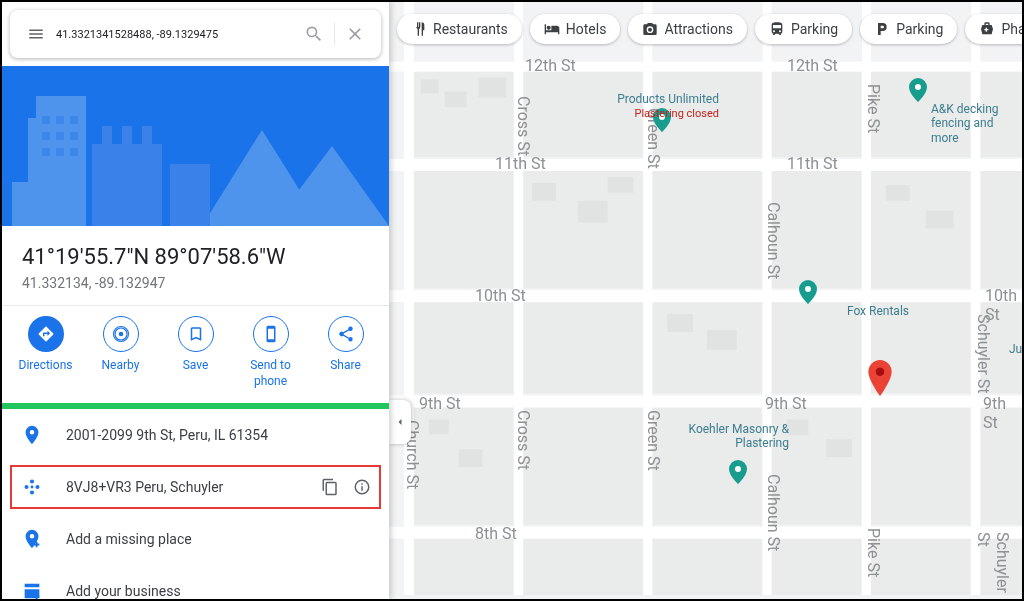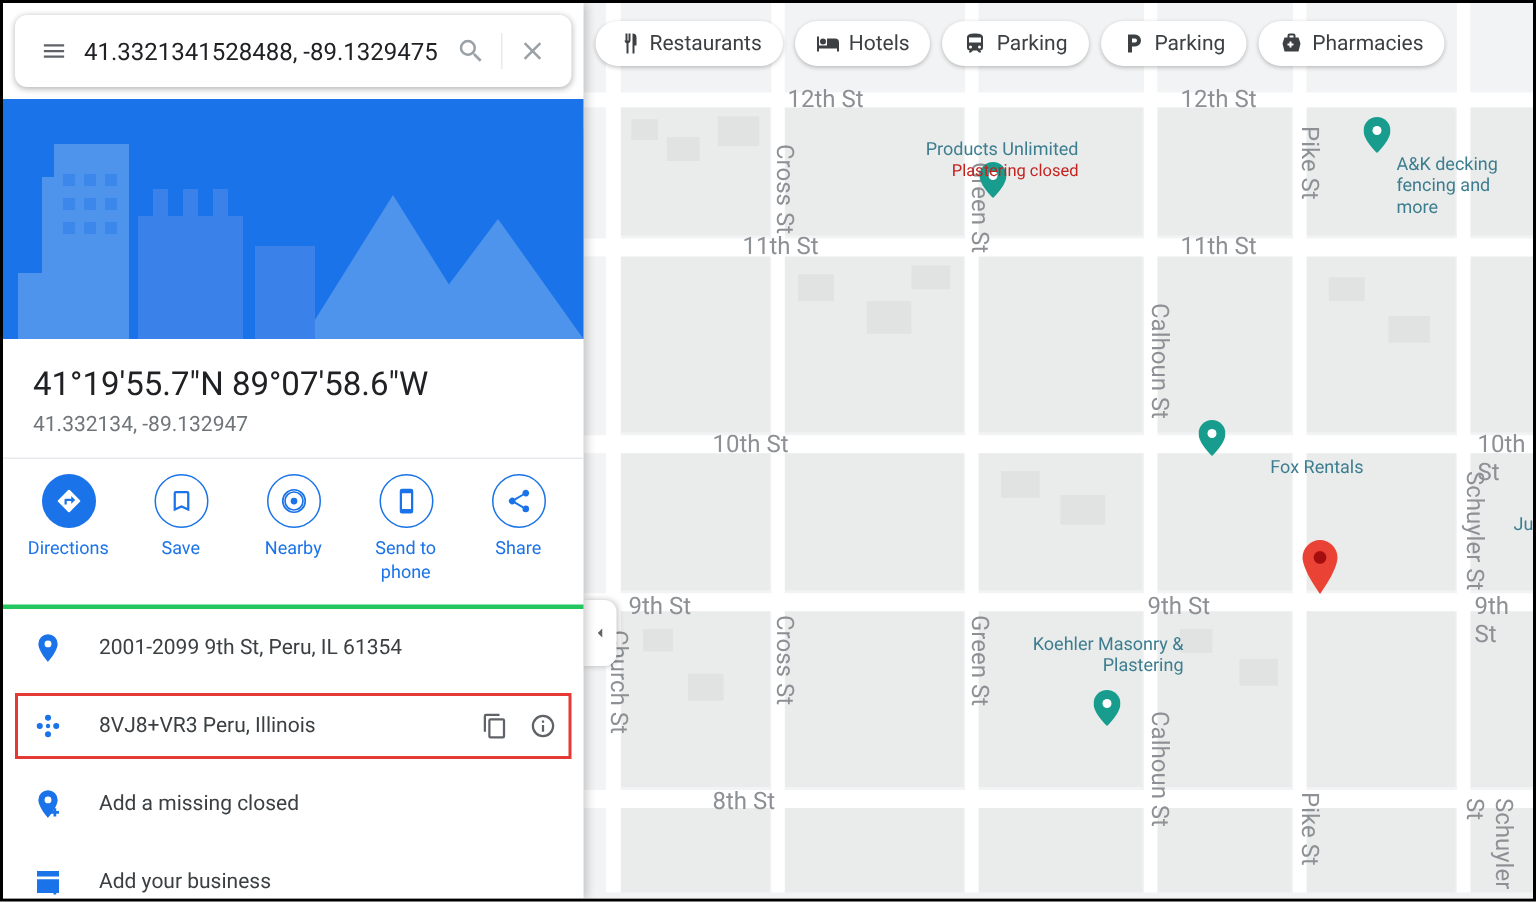--- a/index.html
+++ b/index.html
@@ -5,33 +5,33 @@
 * { box-sizing: border-box; margin: 0; padding: 0; font-family: Roboto, Arial, sans-serif; }
 body { width: 1024px; height: 601px; overflow: hidden; position: relative; background: #fff; border: 2px solid #000; }
 
 .app { display: flex; width: 100%; height: 100%; }
 
 .sidebar { width: 387px; height: 100%; background: #fff; box-shadow: 2px 0 6px rgba(0,0,0,.2); z-index: 10; display: flex; flex-direction: column; }
 
 .search-bar { display: flex; align-items: center; height: 48px; margin: 8px; background: #fff; border-radius: 8px; box-shadow: 0 1px 4px rgba(0,0,0,.3); padding: 0 6px; }
 .menu-btn { width: 40px; height: 40px; display: flex; align-items: center; justify-content: center; cursor: pointer; }
 .menu-btn svg { width: 18px; height: 18px; fill: #5f6368; }
-.search-input { flex: 1; border: none; font-size: 16px; outline: none; color: #202124; }
+.search-input { flex: 1; border: none; font-size: 11px; outline: none; color: #202124; }
 .search-icon-btn, .clear-btn { width: 40px; height: 40px; display: flex; align-items: center; justify-content: center; cursor: pointer; }
 .search-icon-btn svg, .clear-btn svg { width: 20px; height: 20px; fill: #9aa0a6; }
 .sep { width: 1px; height: 24px; background: #e8eaed; }
 
 .hero { height: 160px; background: #1a73e8; position: relative; overflow: hidden; }
 .skyline { position: absolute; bottom: 0; left: 0; right: 0; height: 140px; }
 
 .coord-block { padding: 18px 20px 14px; border-bottom: 1px solid #e8eaed; }
 .dms { font-size: 22px; color: #202124; font-weight: 400; }
 .decimal { font-size: 14px; color: #70757a; margin-top: 6px; }
 
-.actions { display: flex; justify-content: space-around; padding: 10px 6px 14px; border-bottom: 3px solid #22c55e; }
+.actions { display: flex; justify-content: space-around; padding: 10px 6px 14px; border-bottom: 6px solid #22c55e; }
 .action { display: flex; flex-direction: column; align-items: center; width: 68px; cursor: pointer; }
 .action-circle { width: 36px; height: 36px; border-radius: 50%; background: #fff; border: 1px solid #1a73e8; display: flex; align-items: center; justify-content: center; margin-bottom: 6px; }
 .action-circle.primary { background: #1a73e8; border: none; }
 .action-circle svg { width: 18px; height: 18px; fill: #1a73e8; }
 .action-circle.primary svg { fill: #fff; }
 .action-label { font-size: 12px; color: #1a73e8; text-align: center; line-height: 1.3; }
 
 .info-list { flex: 1; overflow-y: auto; }
 .info-row { display: flex; align-items: center; padding: 14px 18px; cursor: pointer; }
 .info-row.hl { outline: 2px solid #e53935; outline-offset: -4px; border-radius: 2px; margin: 2px 6px; padding: 12px 12px; }
@@ -129,33 +129,33 @@
         <div class="action-circle primary">
             <svg viewBox="0 0 24 24">
               <path d="M21.71 11.29l-9-9a1 1 0 00-1.42 0l-9 9a1 1 0 000 1.42l9 9a1 1 0 001.42 0l9-9a1 1 0 000-1.42zM14 14.5V12h-4v3H8v-4a1 1 0 011-1h5V7.5l3.5 3.5z"></path>
             </svg>
           </div>
         <div class="action-label">Directions</div>
       </div>
       <div class="action">
         <div class="action-circle">
             <svg viewBox="0 0 24 24">
-              <path d="M17 3H7a2 2 0 00-2 2v16l7-3 7 3V5a2 2 0 00-2-2zm0 15l-5-2.18L7 18V5h10z"></path>
-            </svg>
-          </div>
-        <div class="action-label">Save</div>
-      </div>
-      <div class="action">
-        <div class="action-circle">
-            <svg viewBox="0 0 24 24">
               <circle cx="12" cy="12" r="3"></circle>
               <path d="M12 2a10 10 0 1010 10A10 10 0 0012 2zm0 18a8 8 0 118-8 8 8 0 01-8 8z" fill="none" stroke="#1a73e8" stroke-width="1.5"></path>
             </svg>
           </div>
         <div class="action-label">Nearby</div>
+      </div>
+      <div class="action">
+        <div class="action-circle">
+            <svg viewBox="0 0 24 24">
+              <path d="M17 3H7a2 2 0 00-2 2v16l7-3 7 3V5a2 2 0 00-2-2zm0 15l-5-2.18L7 18V5h10z"></path>
+            </svg>
+          </div>
+        <div class="action-label">Save</div>
       </div>
       <div class="action">
         <div class="action-circle">
             <svg viewBox="0 0 24 24">
               <path d="M16 1H8a2 2 0 00-2 2v18a2 2 0 002 2h8a2 2 0 002-2V3a2 2 0 00-2-2zm0 18H8V5h8z"></path>
             </svg>
           </div>
         <div class="action-label">Send to phone</div>
       </div>
       <div class="action">
@@ -180,38 +180,38 @@
       <div class="info-row hl">
         <div class="info-icon">
             <svg viewBox="0 0 24 24">
               <circle cx="12" cy="6" r="2.2"></circle>
               <circle cx="6" cy="12" r="2.2"></circle>
               <circle cx="18" cy="12" r="2.2"></circle>
               <circle cx="12" cy="18" r="2.2"></circle>
               <circle cx="12" cy="12" r="1.6"></circle>
             </svg>
           </div>
-        <div class="info-text">8VJ8+VR3 Peru, Illinois</div>
+        <div class="info-text">8VJ8+VR3 Peru, Schuyler</div>
         <div class="info-trail">
           <svg viewBox="0 0 24 24">
               <path d="M16 1H4a2 2 0 00-2 2v14h2V3h12zm3 4H8a2 2 0 00-2 2v14a2 2 0 002 2h11a2 2 0 002-2V7a2 2 0 00-2-2zm0 16H8V7h11z"></path>
             </svg>
           <svg viewBox="0 0 24 24">
               <path d="M11 7h2v2h-2zm0 4h2v6h-2zm1-9a10 10 0 1010 10A10 10 0 0012 2zm0 18a8 8 0 118-8 8 8 0 01-8 8z"></path>
             </svg>
         </div>
       </div>
       <div class="info-row">
         <div class="info-icon">
             <svg viewBox="0 0 24 24">
               <path d="M12 2a7 7 0 00-7 7c0 5.25 7 13 7 13s7-7.75 7-13a7 7 0 00-7-7zm0 9.5A2.5 2.5 0 1114.5 9 2.5 2.5 0 0112 11.5z"></path>
               <path d="M18 17h2v2h-2v2h-2v-2h-2v-2h2v-2h2z" fill="#1a73e8"></path>
             </svg>
           </div>
-        <div class="info-text">Add a missing closed</div>
+        <div class="info-text">Add a missing place</div>
       </div>
       <div class="info-row">
         <div class="info-icon">
             <svg viewBox="0 0 24 24">
               <path d="M4 4h16v4H4zm0 6h16v10H4zm3 2h3v5H7z"></path>
               <path d="M18 17h2v2h-2v2h-2v-2h-2v-2h2v-2h2z" fill="#1a73e8"></path>
             </svg>
           </div>
         <div class="info-text">Add your business</div>
       </div>
@@ -226,20 +226,27 @@
           <svg viewBox="0 0 24 24">
             <path d="M8 2v7a3 3 0 002 2.83V22h2V11.83A3 3 0 0014 9V2h-2v7h-1V2H9v7H8zM16 2v20h2v-8h2V6a4 4 0 00-4-4z"></path>
           </svg>
           <span>Restaurants</span>
         </div>
       <div class="chip">
           <svg viewBox="0 0 24 24">
             <path d="M7 13a3 3 0 100-6 3 3 0 000 6zm12-6H11v7H3V5H1v15h2v-3h18v3h2V11a4 4 0 00-4-4z"></path>
           </svg>
           <span>Hotels</span>
+        </div>
+      <div class="chip">
+          <svg viewBox="0 0 24 24">
+            <circle cx="12" cy="13" r="3"></circle>
+            <path d="M20 5h-3l-2-2H9L7 5H4a2 2 0 00-2 2v12a2 2 0 002 2h16a2 2 0 002-2V7a2 2 0 00-2-2zm-8 13a5 5 0 115-5 5 5 0 01-5 5z"></path>
+          </svg>
+          <span>Attractions</span>
         </div>
       <div class="chip">
           <svg viewBox="0 0 24 24">
             <path d="M12 2C8 2 4 2.5 4 6v10a3 3 0 003 3l-1 1v1h2l2-2h4l2 2h2v-1l-1-1a3 3 0 003-3V6c0-3.5-4-4-8-4zM7.5 17A1.5 1.5 0 119 15.5 1.5 1.5 0 017.5 17zm9 0A1.5 1.5 0 1118 15.5 1.5 1.5 0 0116.5 17zM18 11H6V6h12z"></path>
           </svg>
           <span>Parking</span>
         </div>
       <div class="chip">
           <svg viewBox="0 0 24 24">
             <path d="M13 3H6v18h4v-6h3a6 6 0 000-12zm0 8h-3V7h3a2 2 0 010 4z"></path>

